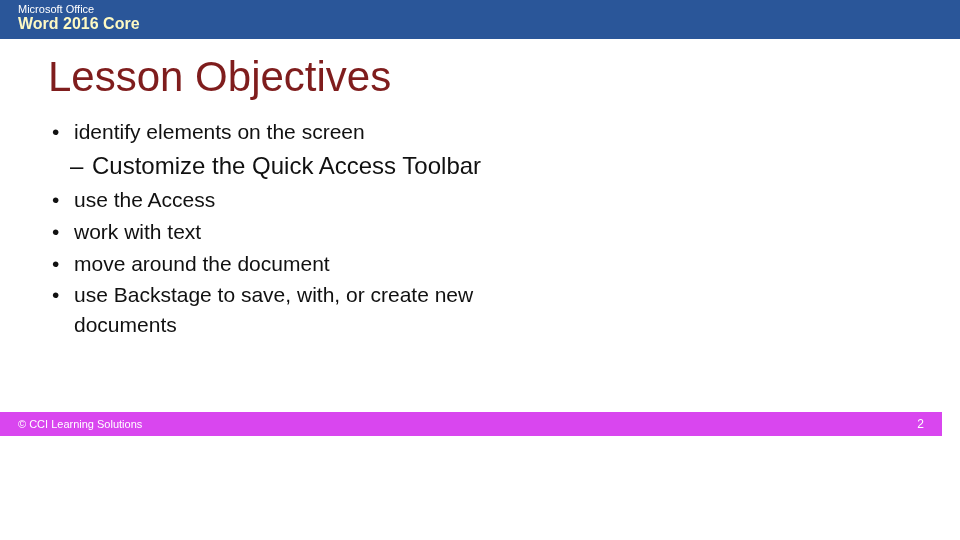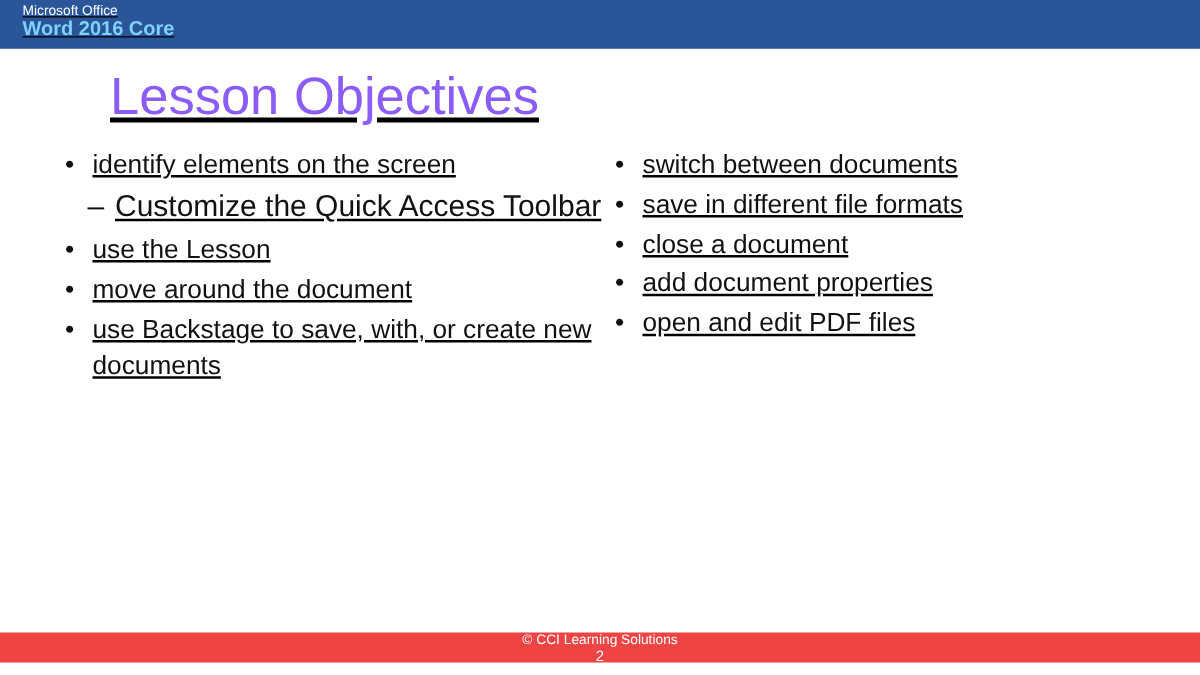--- a/index.html
+++ b/index.html
@@ -1,39 +1,39 @@
 <!DOCTYPE html>
 <html><head>
 <meta charset="utf-8">
 <style>
   * { margin: 0; padding: 0; box-sizing: border-box; }
   html, body { width: 960px; height: 540px; font-family: "Segoe UI", Arial, sans-serif; background: #fff; overflow: hidden; }
 
-  .slide { width: 960px; height: 530px; position: relative; background: #fff; text-decoration: underline; }
+  .slide { width: 960px; height: 436px; position: relative; background: #fff; }
 
   .header-band { background: #2a5699; color: #fff; padding: 0; }
   .brand { font-size: 11px; color: #fff; padding: 3px 0 0 18px; font-weight: 400; }
-  .product { font-size: 16px; font-weight: 700; color: #7dd3fc; padding: 0 0 6px 18px; }
+  .product { font-size: 16px; font-weight: 700; color: #fef9c3; padding: 0 0 6px 18px; }
 
-  .title { color: #8b5cf6; font-size: 42px; font-weight: 400; padding: 14px 0 16px 48px; font-family: "Segoe UI Light", "Segoe UI", Arial, sans-serif; margin-left: 40px; }
+  .title { color: #7f1d1d; font-size: 42px; font-weight: 400; padding: 14px 0 16px 48px; font-family: "Segoe UI Light", "Segoe UI", Arial, sans-serif; }
 
   .content { display: flex; padding: 0 10px 0 48px; }
   .col { flex: 0 0 auto; }
   .col.left { width: 440px; }
   .col.right { width: 420px; padding-left: 0; }
 
   ul.bullets { list-style: none; font-size: 21px; color: #111; line-height: 1.42; }
   ul.bullets > li { position: relative; padding-left: 26px; margin-bottom: 2px; }
   ul.bullets > li::before { content: "•"; position: absolute; left: 4px; top: 0; }
 
   ul.sub { list-style: none; font-size: 24px; color: #111; line-height: 1.42; }
   ul.sub > li { position: relative; padding-left: 44px; margin: 1px 0 2px 0; }
   ul.sub > li::before { content: "–"; position: absolute; left: 22px; top: 0; }
 
-  .footer { position: absolute; bottom: 0; left: 0; right: 0; background: #ef4444; color: #fff; height: 24px; display: flex; align-items: center; justify-content: space-between; padding: 0 18px; font-size: 11px; flex-direction: column; }
+  .footer { position: absolute; bottom: 0; left: 0; right: 18px; background: #d946ef; color: #fff; height: 24px; display: flex; align-items: center; justify-content: space-between; padding: 0 18px; font-size: 11px; }
   .footer .page { font-size: 12px; }
 </style>
 </head>
 <body>
 
 <div class="slide">
 
   <div class="header-band">
     <div class="brand">Microsoft Office</div>
     <div class="product">Word 2016 Core</div>
@@ -43,32 +43,24 @@
 
   <div class="content">
     <div class="col left">
       <ul class="bullets">
         <li><span>identify elements on the screen</span></li>
       </ul>
       <ul class="sub">
         <li><span>Customize the Quick Access Toolbar</span></li>
       </ul>
       <ul class="bullets">
-        <li><span>use the Lesson</span></li>
+        <li><span>use the Access</span></li>
+        <li><span>work with text</span></li>
         <li><span>move around the document</span></li>
         <li><span>use Backstage to save, with, or create new documents</span></li>
-      </ul>
-    </div>
-    <div class="col right">
-      <ul class="bullets">
-        <li><span>switch between documents</span></li>
-        <li><span>save in different file formats</span></li>
-        <li><span>close a document</span></li>
-        <li><span>add document properties</span></li>
-        <li><span>open and edit PDF files</span></li>
       </ul>
     </div>
   </div>
 
   <div class="footer">
     <span>© CCI Learning Solutions</span>
     <span class="page">2</span>
   </div>
 
 </div>

